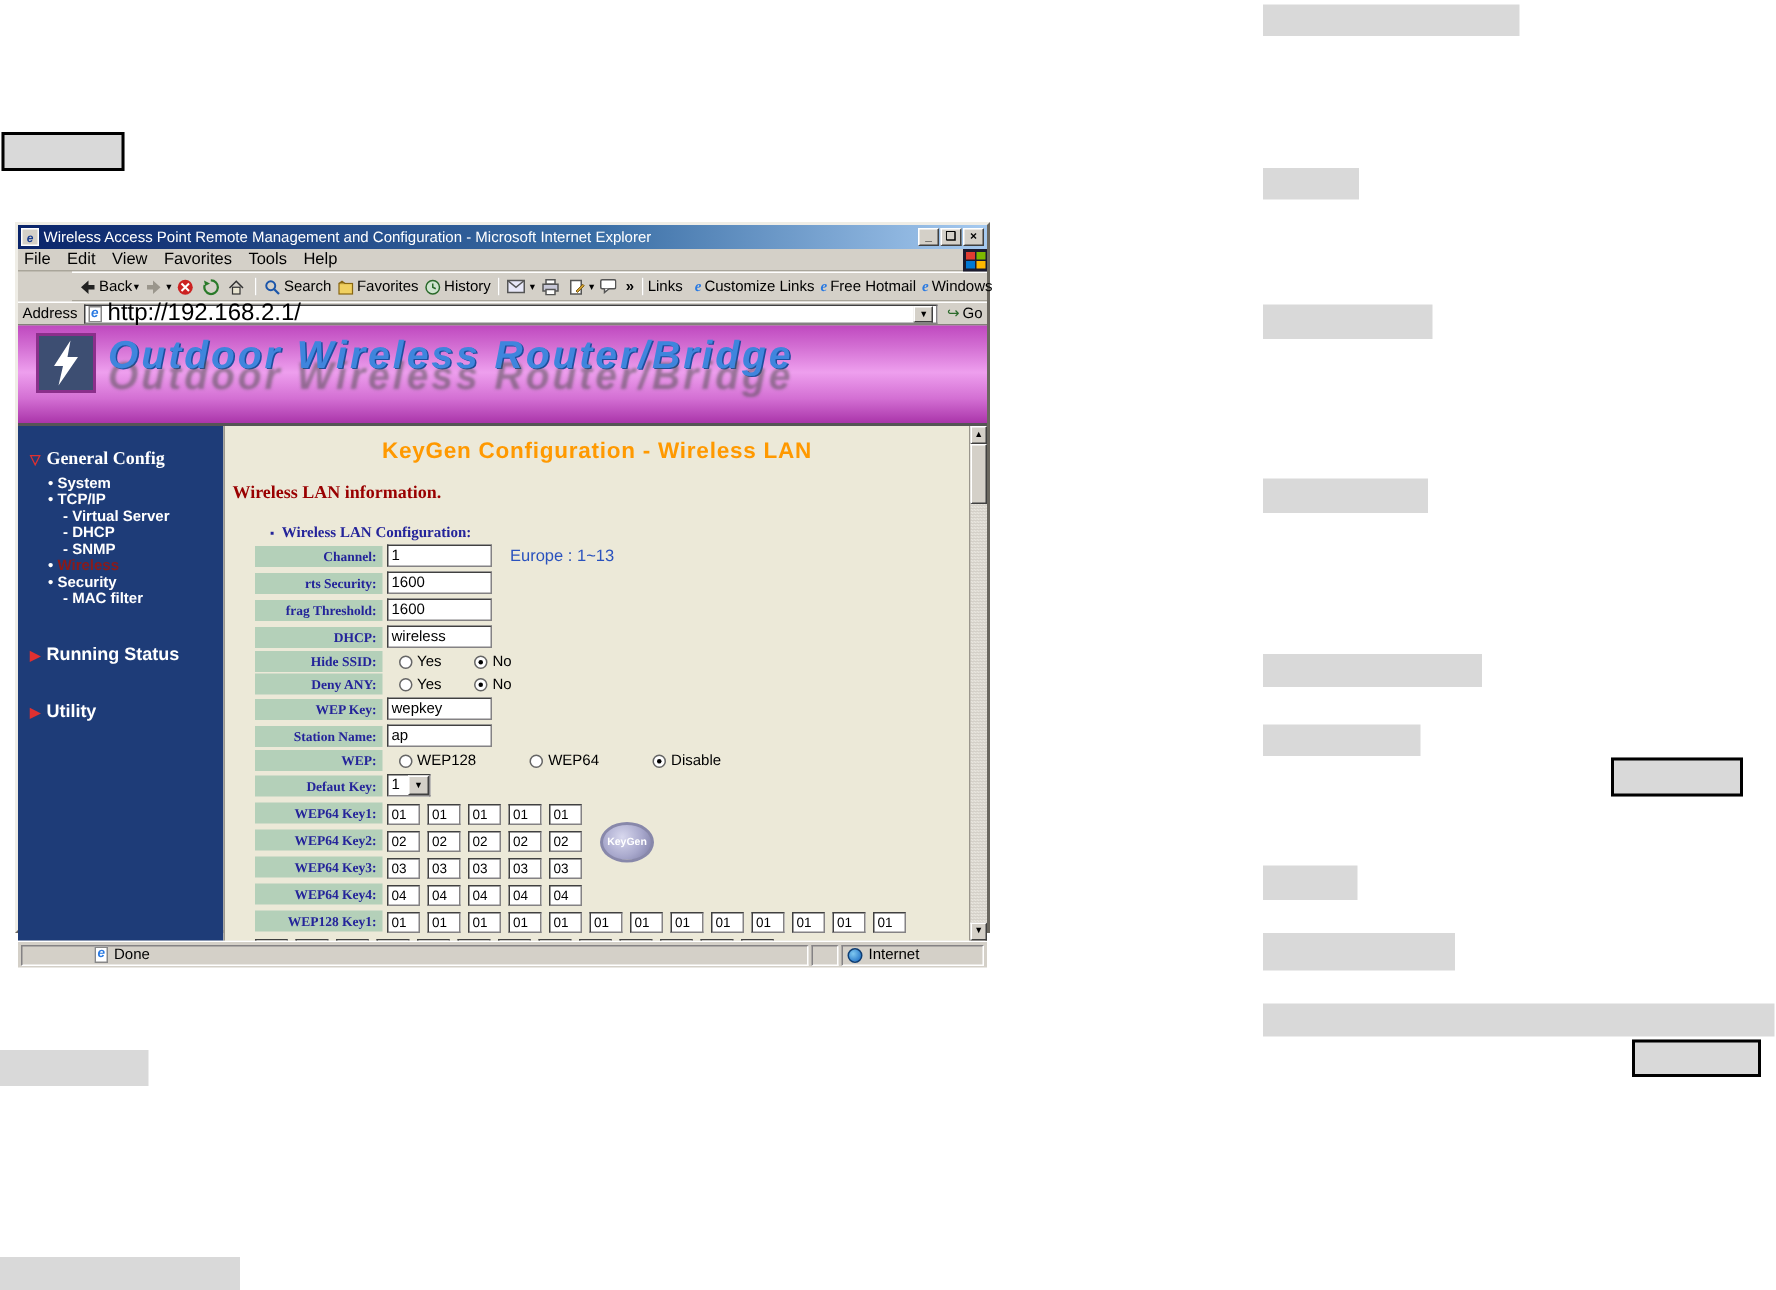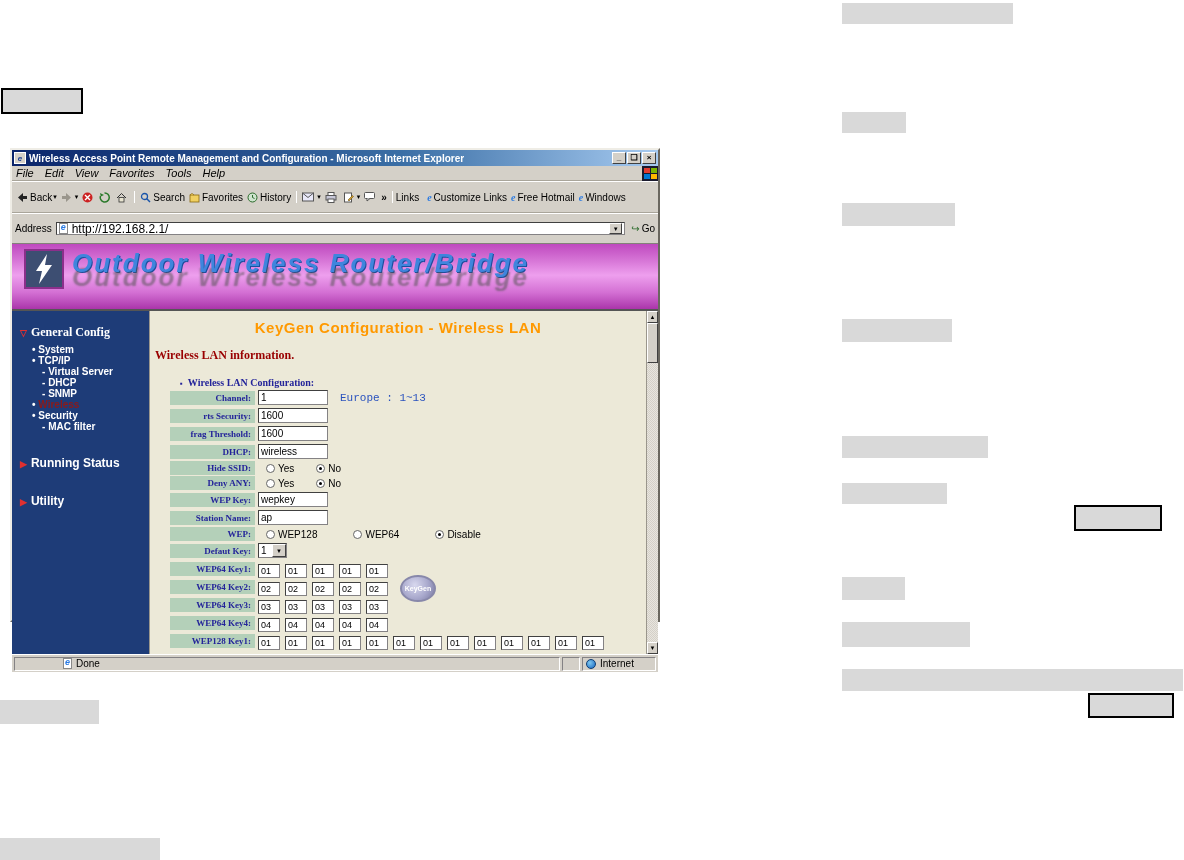--- a/index.html
+++ b/index.html
@@ -9,47 +9,47 @@
   .redact { position:absolute; background:#d9d9d9; }
   .redact.bordered { border:2px solid #000; background:#d9d9d9; }
 
   
   .window { position:absolute; left:10px; top:148px; width:650px; height:474px;
             background:#d4d0c8; border-left:2px solid #efede6; border-top:2px solid #efede6;
             border-right:2px solid #6a675f; border-bottom:2px solid #6a675f; }
 
   .titlebar { height:16px; background:linear-gradient(to right,#0a246a,#3a6ea5 60%,#a6caf0);
               display:flex; align-items:center; padding:0 2px; color:#fff; }
-  .titlebar .title { font-size:10px; font-weight:bold; white-space:nowrap; overflow:hidden; flex:1; margin-left:3px; }
+  .titlebar .title { font-size:10px; font-weight:normal; white-space:nowrap; overflow:hidden; flex:1; margin-left:3px; }
   .tb-ico { width:12px; height:12px; background:#d4d0c8; border:1px solid #fff; display:flex; align-items:center; justify-content:center; font-size:8px; color:#1a3d8f; font-weight:bold; font-style:italic; }
   .winbtn { width:14px; height:12px; background:#d4d0c8; border:1px solid #fff; border-right-color:#404040; border-bottom-color:#404040;
             color:#000; font-size:8px; line-height:10px; text-align:center; margin-left:1px; font-weight:bold; }
 
   .menubar { height:15px; display:flex; align-items:center; font-size:11px; color:#000;
              border-bottom:1px solid #a9a59a; padding-left:4px; }
-  .menu-item { margin-right:11px;font-style:italic; }
+  .menu-item { margin-right:11px; }
   .throbber { margin-left:auto; width:16px; height:15px; background:#1a1a2e; display:grid; grid-template-columns:6px 6px; grid-template-rows:5px 5px; gap:1px; padding:2px; }
   .throbber i { display:block; } 
   .throbber i:nth-child(1){background:#e03c31;} .throbber i:nth-child(2){background:#7db700;}
   .throbber i:nth-child(3){background:#0078d4;} .throbber i:nth-child(4){background:#ffb900;}
 
-  .toolbar { height:32px; display:flex; align-items:center; font-size:10px; color:#000;
-             border-top:1px solid #fff; border-bottom:1px solid #a9a59a; padding:0 3px; white-space:nowrap; }
+  .toolbar { height:20px; display:flex; align-items:center; font-size:10px; color:#000;
+             border-top:1px solid #fff; border-bottom:1px solid #a9a59a; padding:0 3px; white-space:nowrap;margin-left:36px; }
   .tbtn { display:flex; align-items:center; margin:0 2px; }
   .tbtn svg { margin-right:2px; }
   .sep { width:1px; height:12px; background:#9a968c; border-right:1px solid #fff; margin:0 3px; }
   .caret { font-size:7px; margin-left:1px; }
   .e-ico { color:#2a7ae2; font-weight:bold; font-style:italic; font-size:10px; margin-right:2px; font-family:"Liberation Serif",serif; }
 
-  .addressbar { height:31px; display:flex; align-items:center; font-size:10px; padding:0 3px;
+  .addressbar { height:16px; display:flex; align-items:center; font-size:10px; padding:0 3px;
                 border-top:1px solid #fff; border-bottom:1px solid #84817a; }
   .addr-label { margin-right:4px; color:#000; }
   .addr-field { flex:1; height:13px; background:#fff; border:1px solid #848284; border-top-color:#404040; border-left-color:#404040;
                 display:flex; align-items:center; padding:0 2px; }
-  .addr-field .url { flex:1; font-size:12px; }
+  .addr-field .url { flex:1; font-size:16px; }
   .drop-btn { width:13px; height:11px; background:#d4d0c8; border:1px solid #fff; border-right-color:#404040; border-bottom-color:#404040;
               font-size:6px; text-align:center; line-height:10px; }
   .go { display:flex; align-items:center; margin-left:6px; }
   .go .go-ico { color:#2a6a2a; font-size:10px; margin-right:2px; }
 
   
   .banner { height:67px; position:relative;
             background:linear-gradient(180deg,#bf49bf 0%,#d36fd3 22%,#ee9fee 48%,#d36fd3 75%,#aa35aa 100%);
             border-bottom:2px solid #555; overflow:hidden; }
   .logo { position:absolute; left:12px; top:5px; width:40px; height:40px; background:#3d4e72; border:2px solid #8b2f8b; }
@@ -73,21 +73,21 @@
   .cfg-bullet { margin:14px 0 0 30px; font-size:10px; font-weight:bold; color:#24249a; font-family:"Liberation Serif",serif; }
   .cfg-bullet .sq { font-size:8px; margin-right:5px; }
 
   .form { position:absolute; left:20px; top:78px; width:470px; }
   .frow { display:flex; align-items:center; height:17px; margin-bottom:1px; }
   .frow.radio-row { height:14px; }
   .flabel { width:85px; background:#b4d0b9; color:#24249a; font-size:9px; font-weight:bold; text-align:right;
             font-family:"Liberation Serif",serif; padding:2px 4px 2px 2px; margin-right:3px; }
   .tinput { width:70px; height:15px; background:#fff; border:1px solid #848284; border-top:1px solid #404040; border-left:1px solid #404040;
             font-size:10px; font-family:"Liberation Sans",sans-serif; padding:0 2px; }
-  .note { font-size:11px; color:#2a52be; margin-left:12px; font-family:Liberation Mono, monospace; }
+  .note { font-size:11px; color:#2a52be; margin-left:12px; font-family:Liberation Sans, sans-serif; }
   .radio { width:9px; height:9px; border-radius:50%; border:1px solid #666; background:#fff; display:inline-block; margin:0 3px 0 8px; position:relative; }
   .radio.checked:after { content:""; position:absolute; left:2px; top:2px; width:3px; height:3px; border-radius:50%; background:#000; }
   .ropt { font-size:10px; color:#000; }
   .wep-opt { margin-right:28px; display:flex; align-items:center; }
   .dropdown { display:flex; align-items:center; height:15px; background:#fff; border:1px solid #848284; border-top-color:#404040; border-left-color:#404040; }
   .dropdown .dval { width:13px; font-size:10px; padding-left:2px; }
   .dropdown .darr { width:14px; height:13px; background:#d4d0c8; border:1px solid #fff; border-right-color:#404040; border-bottom-color:#404040; font-size:6px; text-align:center; line-height:12px; }
   .key-cell { width:22px; height:14px; background:#fff; border:1px solid #848284; border-top:1px solid #404040; border-left:1px solid #404040;
               font-size:9px; padding:0 1px 0 2px; margin-right:5px; font-family:"Liberation Sans",sans-serif; }
   .keygen { position:absolute; left:230px; top:186px; width:36px; height:27px; border-radius:50%;
@@ -98,21 +98,21 @@
   .scrollbar { width:12px; background:#d4d0c8; border-left:1px solid #9a968c; display:flex; flex-direction:column; }
   .sb-btn { height:12px; background:#d4d0c8; border:1px solid #fff; border-right-color:#404040; border-bottom-color:#404040;
             font-size:6px; text-align:center; line-height:10px; }
   .sb-track { flex:1; background:repeating-conic-gradient(#e8e5de 0% 25%, #d4d0c8 0% 50%) 0 0/2px 2px; position:relative; }
   .sb-thumb { position:absolute; left:0; top:0; width:100%; height:40px; background:#d4d0c8; border:1px solid #fff; border-right-color:#404040; border-bottom-color:#404040; }
 
   .statusbar { height:18px; background:#d4d0c8; border-top:1px solid #fff; display:flex; align-items:center; padding:2px; font-size:10px; gap:2px; }
   .panel { height:14px; border:1px solid #848284; border-bottom-color:#fff; border-right-color:#fff; display:flex; align-items:center; padding:0 3px; }
   .panel.main { flex:1;padding-left:48px; }
   .panel.mini { width:18px; }
-  .panel.zone { width:74px; }
+  .panel.zone { width:95px; }
   .globe { width:10px; height:10px; border-radius:50%; background:radial-gradient(circle at 35% 35%, #7ec8f0, #1565c0); margin-right:4px; border:1px solid #0d3d73; }
   .page-ico { width:9px; height:11px; background:#fff; border:1px solid #888; margin-right:4px; position:relative; }
   .page-ico:after { content:"e"; position:absolute; left:1px; top:-2px; color:#2a7ae2; font-size:9px; font-style:italic; font-weight:bold; }
 </style>
 </head>
 <body>
 
 <div class="redact bordered" style="left:1px; top:88px; width:82px; height:26px;"></div>
 <div class="redact" style="left:842px; top:3px;  width:171px; height:21px;"></div>
 <div class="redact" style="left:842px; top:112px; width:64px;  height:21px;"></div>

